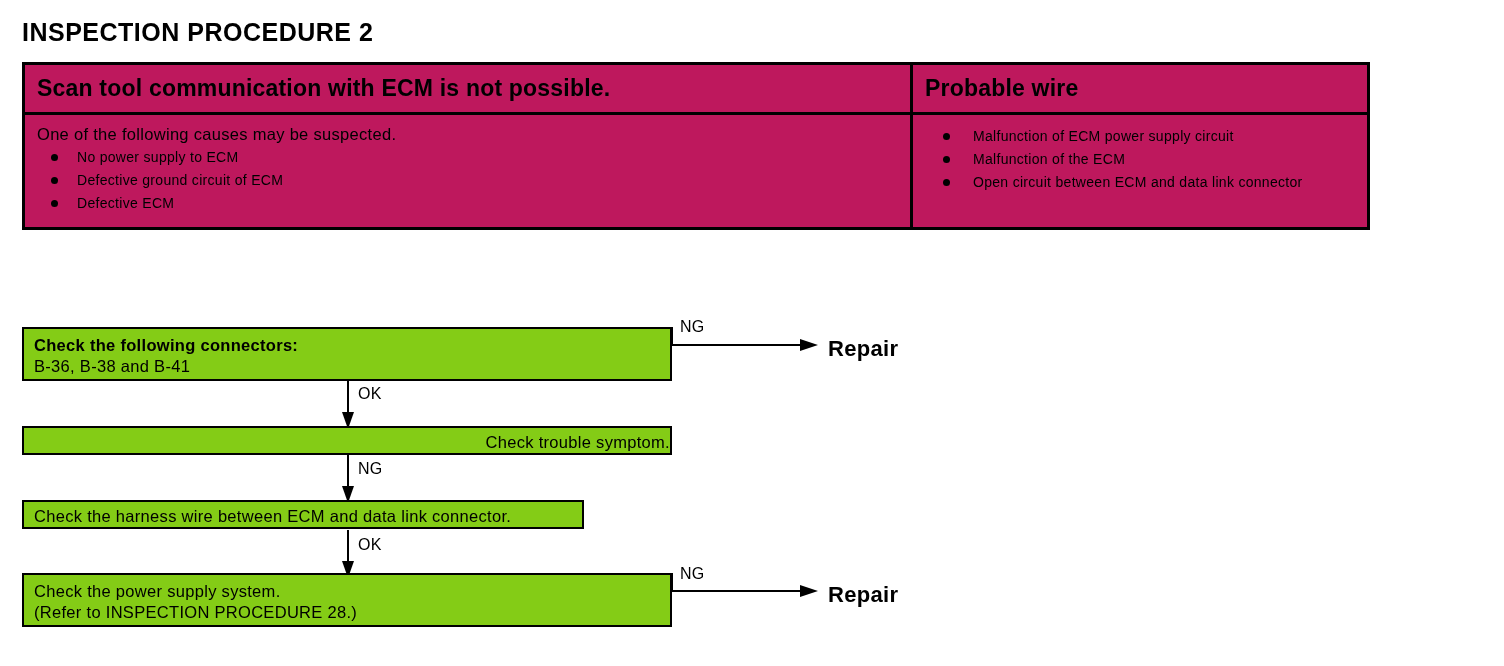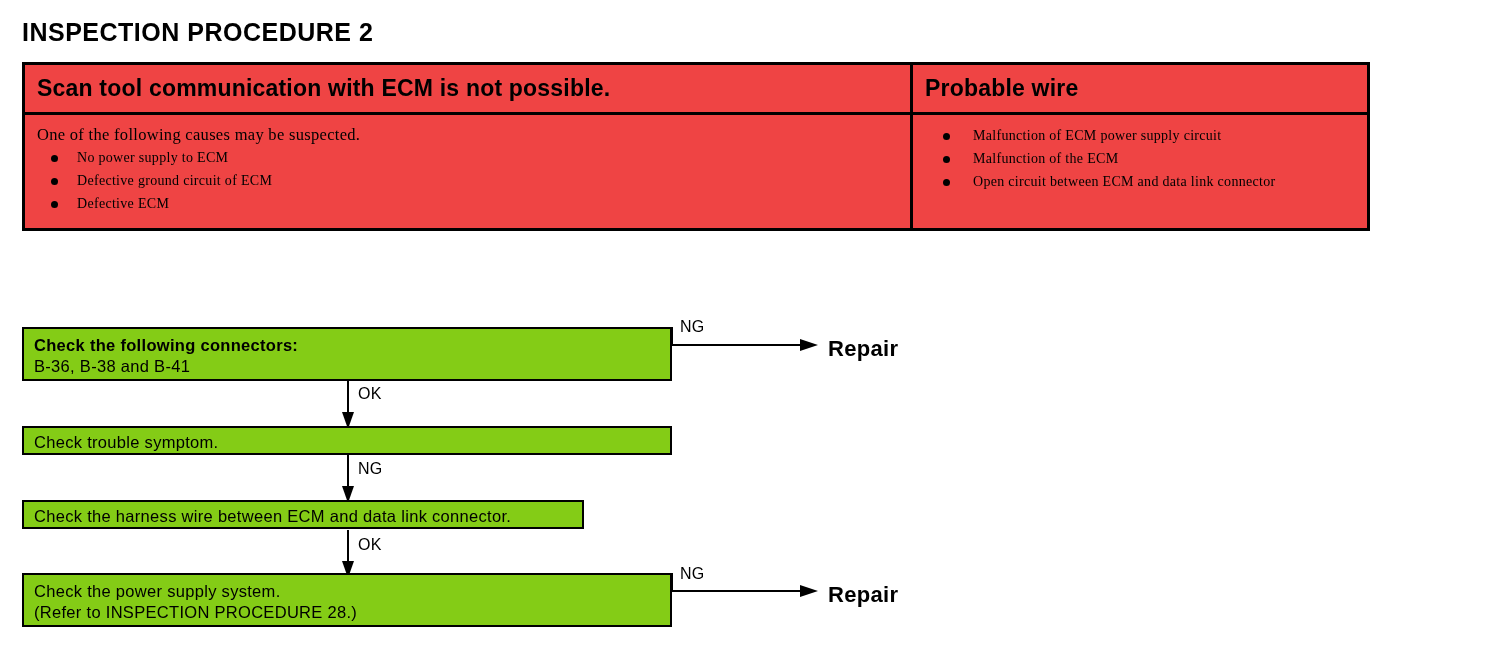--- a/index.html
+++ b/index.html
@@ -27,21 +27,21 @@
   }
 
   
   #symptom-table {
     position: absolute;
     left: 22px;
     top: 62px;
     width: 1348px;
     border: 3px solid #000;
     box-sizing: border-box;
-    background: #ef4444;
+    background: #be185d;
   }
   .table-head-row {
     display: flex;
     border-bottom: 3px solid #000;
   }
   .table-body-row {
     display: flex;
   }
   .cell-left {
     width: 888px;
@@ -55,21 +55,20 @@
   .head-text {
     font-size: 23px;
     font-weight: bold;
     padding: 10px 0 10px 12px;
     letter-spacing: 0.2px;
   }
   .body-cell {
     padding: 10px 24px 12px 12px;
     min-height: 110px;
     box-sizing: border-box;
-    font-family: Liberation Serif, serif;
   }
   .intro-line {
     font-size: 16.5px;
     margin: 0 0 2px 0;
     letter-spacing: 0.3px;
   }
   ul.bullets {
     list-style: none;
     margin: 0;
     padding: 0;
@@ -200,21 +199,21 @@
   </svg>
 
   <div class="flow-box" style="left:22px; top:327px; width:650px; height:54px;">
     <div class="bold">Check the following connectors:</div>
     <div>B-36, B-38 and B-41</div>
   </div>
   <div class="flow-label" style="left:680px; top:318px;">NG</div>
   <div class="flow-result" style="left:828px; top:336px;">Repair</div>
   <div class="flow-label" style="left:358px; top:385px;">OK</div>
 
-  <div class="flow-box" style="left:22px; top:426px; width:650px; height:29px;">
+  <div class="flow-box" style="left:22px; top:426px; width:650px; height:29px;text-align:right;">
     <div style="line-height:17px;">Check trouble symptom.</div>
   </div>
   <div class="flow-label" style="left:358px; top:460px;">NG</div>
 
   <div class="flow-box" style="left:22px; top:500px; width:562px; height:29px;">
     <div style="line-height:17px;">Check the harness wire between ECM and data link connector.</div>
   </div>
   <div class="flow-label" style="left:358px; top:536px;">OK</div>
 
   <div class="flow-box" style="left:22px; top:573px; width:650px; height:54px;">

